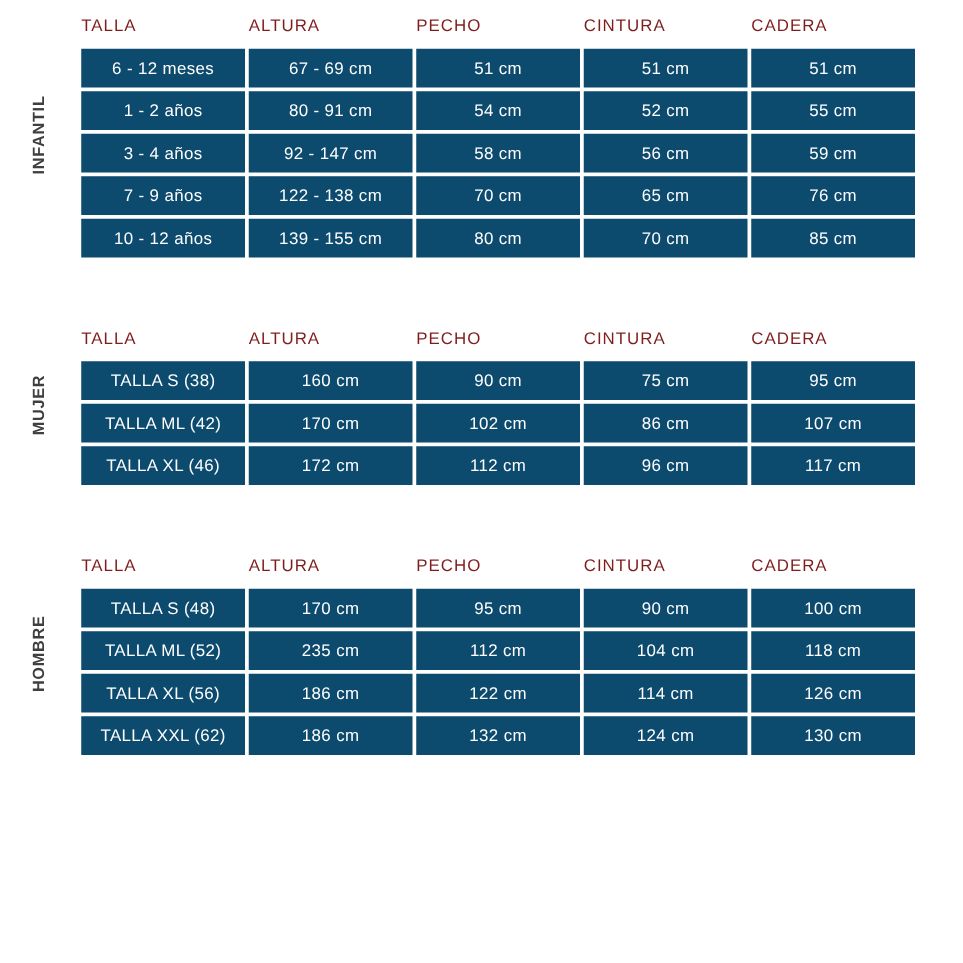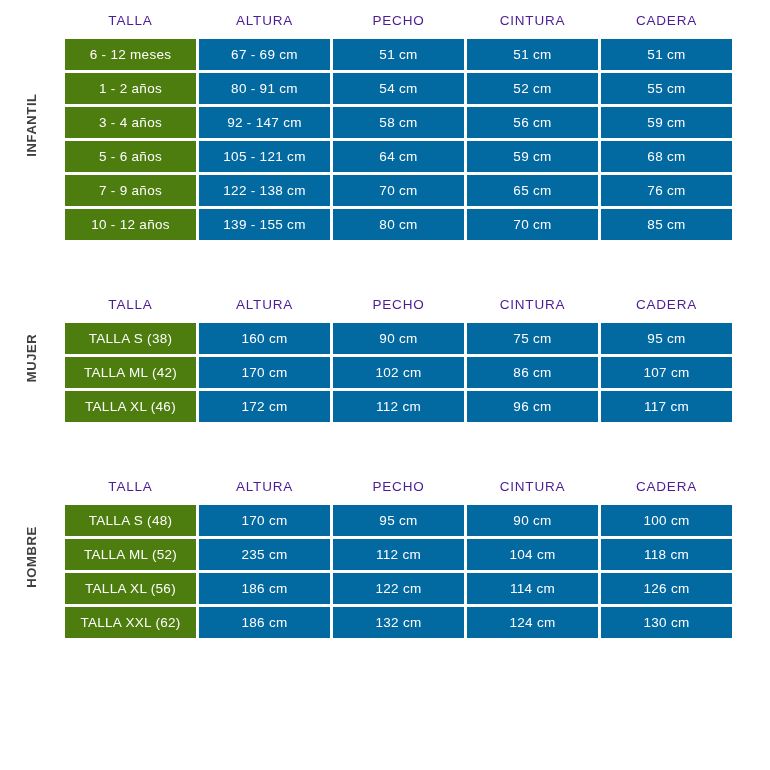--- a/index.html
+++ b/index.html
@@ -52,43 +52,43 @@
     border-spacing: 3px 3px;
     margin: 0;
     table-layout: fixed;
   }
   table.size-table col.c-talla   { width: 131px; }
   table.size-table col.c-data    { width: 131px; }
 
   table.size-table th.head {
     font-size: 13.5px;
     font-weight: normal;
-    color: #4c1d95;
+    color: #7f1d1d;
     letter-spacing: 0.8px;
     padding: 4px 0 8px 0;
-    text-align: center;
+    text-align: left;
     background: transparent;
     border: none;
   }
 
   table.size-table td {
     height: 31px;
     text-align: center;
     vertical-align: middle;
     font-size: 13.5px;
     color: #ffffff;
     letter-spacing: 0.3px;
     padding: 0 4px;
     box-sizing: border-box;
   }
   td.cell-talla {
-    background: #4d7c0f;
+    background: #0c4a6e;
   }
   td.cell-data {
-    background: #0369a1;
+    background: #0c4a6e;
   }
 
   
   .sec-infantil { margin-top: 6px; }
   .sec-mujer    { margin-top: 47px; }
   .sec-hombre   { margin-top: 47px; }
 </style>
 </head>
 <body>
 
@@ -131,27 +131,20 @@
           <td class="cell-data">55 cm</td>
         </tr>
         <tr>
           <td class="cell-talla">3 - 4 años</td>
           <td class="cell-data">92 - 147 cm</td>
           <td class="cell-data">58 cm</td>
           <td class="cell-data">56 cm</td>
           <td class="cell-data">59 cm</td>
         </tr>
         <tr>
-          <td class="cell-talla">5 - 6 años</td>
-          <td class="cell-data">105 - 121 cm</td>
-          <td class="cell-data">64 cm</td>
-          <td class="cell-data">59 cm</td>
-          <td class="cell-data">68 cm</td>
-        </tr>
-        <tr>
           <td class="cell-talla">7 - 9 años</td>
           <td class="cell-data">122 - 138 cm</td>
           <td class="cell-data">70 cm</td>
           <td class="cell-data">65 cm</td>
           <td class="cell-data">76 cm</td>
         </tr>
         <tr>
           <td class="cell-talla">10 - 12 años</td>
           <td class="cell-data">139 - 155 cm</td>
           <td class="cell-data">80 cm</td>

